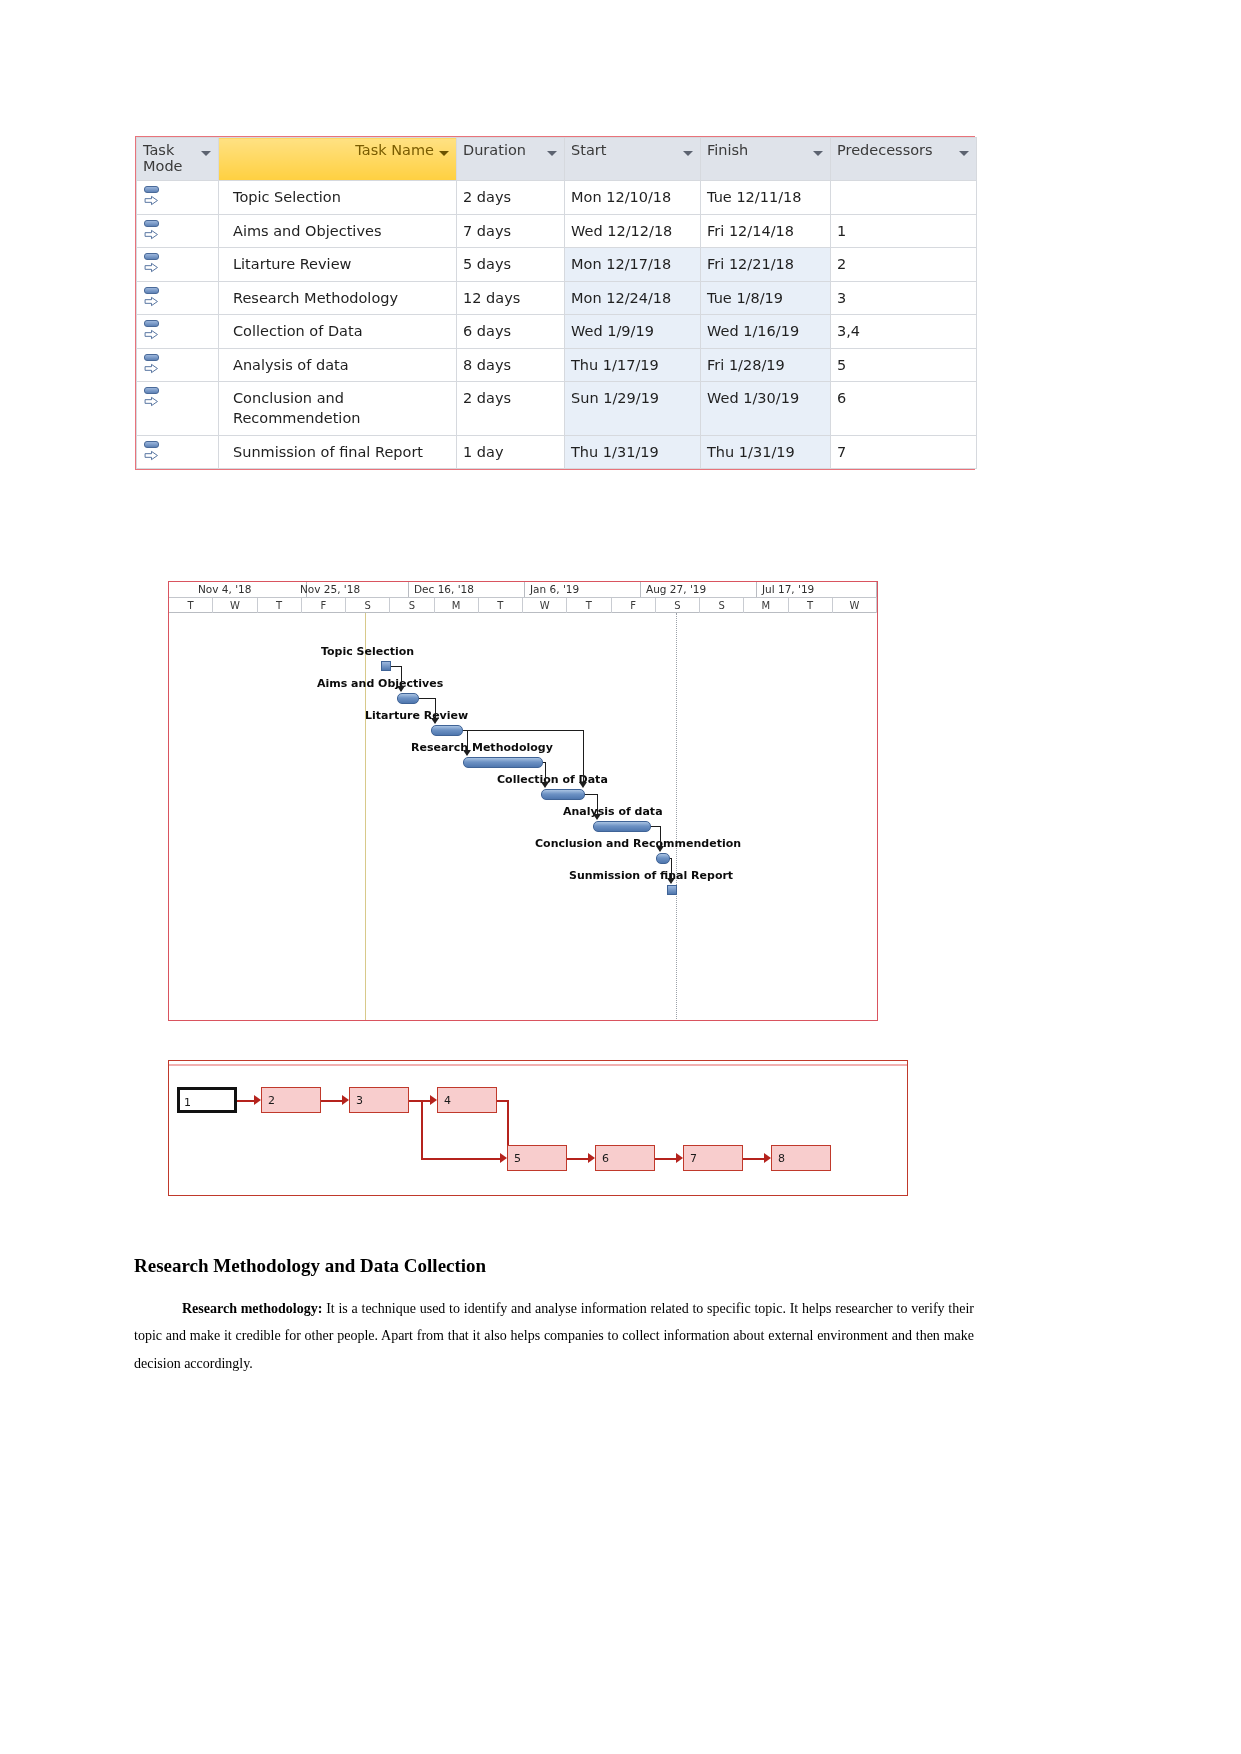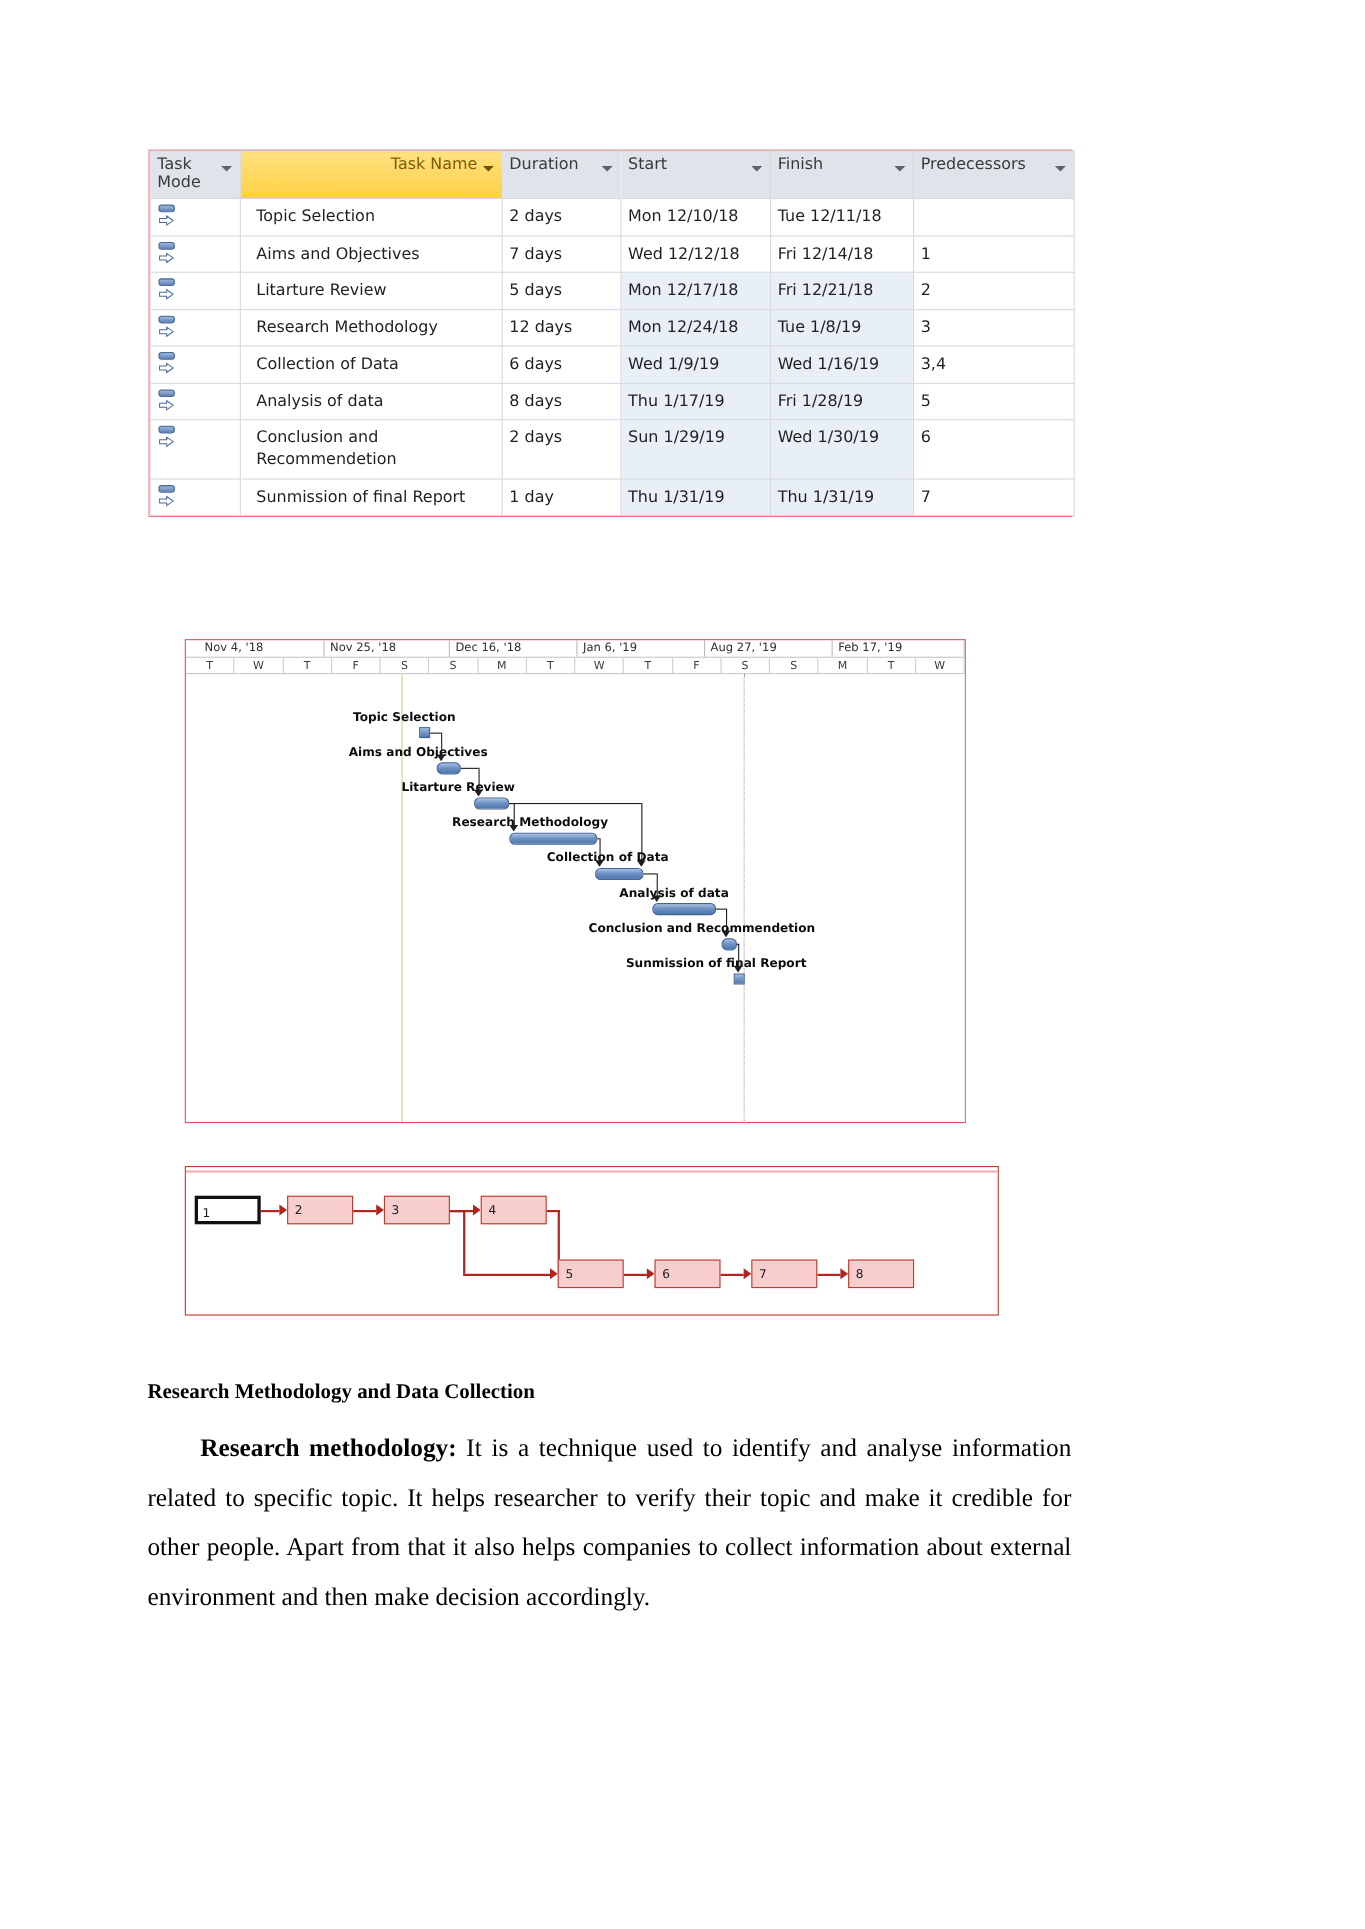--- a/index.html
+++ b/index.html
@@ -223,21 +223,21 @@
     width: 840px;
     font-family: "Liberation Serif", serif;
     color: #000000;
   }
   .doc-h {
     font-size: 19px;
     font-weight: bold;
     margin: 0 0 18px 0;
   }
   .doc-p {
-    font-size: 23px;
+    font-size: 14px;
     line-height: 1.95;
     text-align: justify;
     margin: 0;
     text-indent: 48px;
   }
   .doc-p b { font-weight: bold; }
 </style>
 </head>
 <body>
 
@@ -401,26 +401,26 @@
           <td class=" hl">Thu 1/31/19</td>
           <td class="">7</td>
         </tr>
       </tbody>
   </table>
 </div>
 
 <div class="gantt">
   <div class="g-timeline">
     <div class="g-tl-row1" id="g-tl-weeks">
-        <div class="cell" style="position: absolute; left: 12px; width: 114px;">Nov 4, '18</div>
+        <div class="cell" style="position: absolute; left: 24px; width: 114px;">Nov 4, '18</div>
         <div class="cell" style="position: absolute; left: 126px; width: 114px;">Nov 25, '18</div>
         <div class="cell" style="position: absolute; left: 240px; width: 116px;">Dec 16, '18</div>
         <div class="cell" style="position: absolute; left: 356px; width: 116px;">Jan 6, '19</div>
         <div class="cell" style="position: absolute; left: 472px; width: 116px;">Aug 27, '19</div>
-        <div class="cell" style="position: absolute; left: 588px; width: 120px;">Feb 17, '19</div>
+        <div class="cell" style="position: absolute; left: 588px; width: 120px;">Jul 17, '19</div>
       </div>
     <div class="g-tl-row2" id="g-tl-days">
         <div class="cell" style="flex: 1 1 6.25%;">T</div>
         <div class="cell" style="flex: 1 1 6.25%;">W</div>
         <div class="cell" style="flex: 1 1 6.25%;">T</div>
         <div class="cell" style="flex: 1 1 6.25%;">F</div>
         <div class="cell" style="flex: 1 1 6.25%;">S</div>
         <div class="cell" style="flex: 1 1 6.25%;">S</div>
         <div class="cell" style="flex: 1 1 6.25%;">M</div>
         <div class="cell" style="flex: 1 1 6.25%;">T</div>

